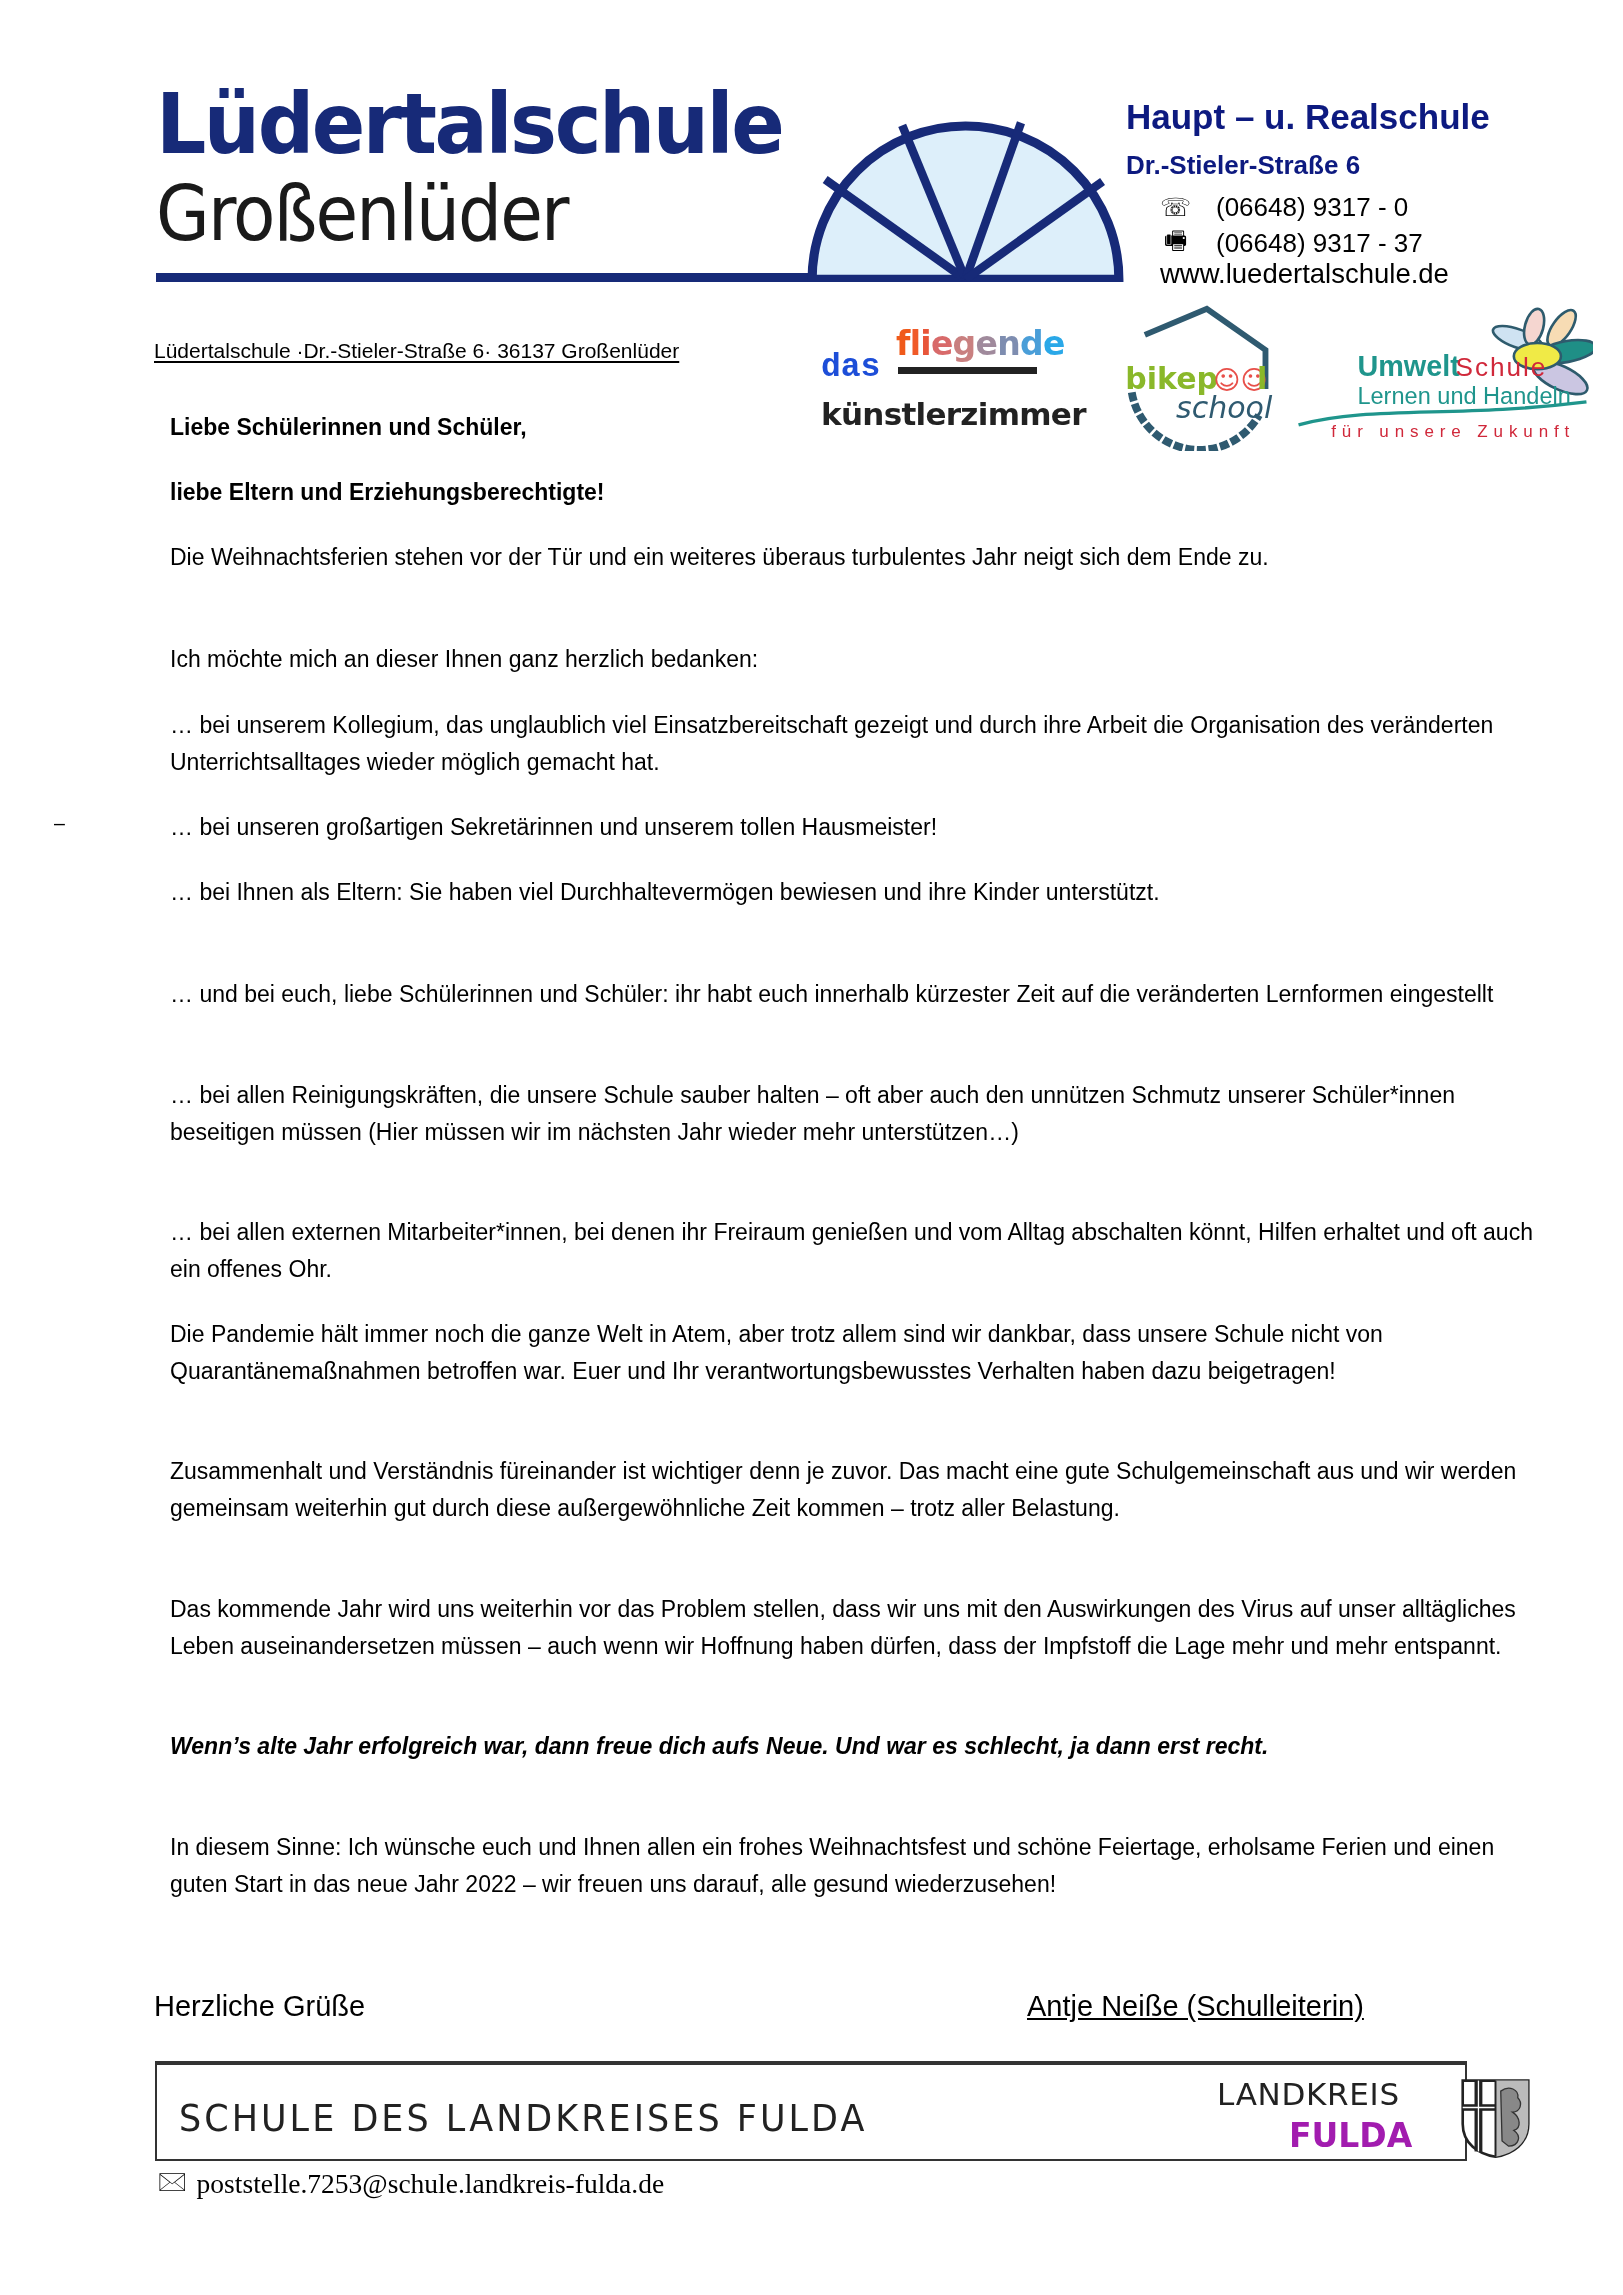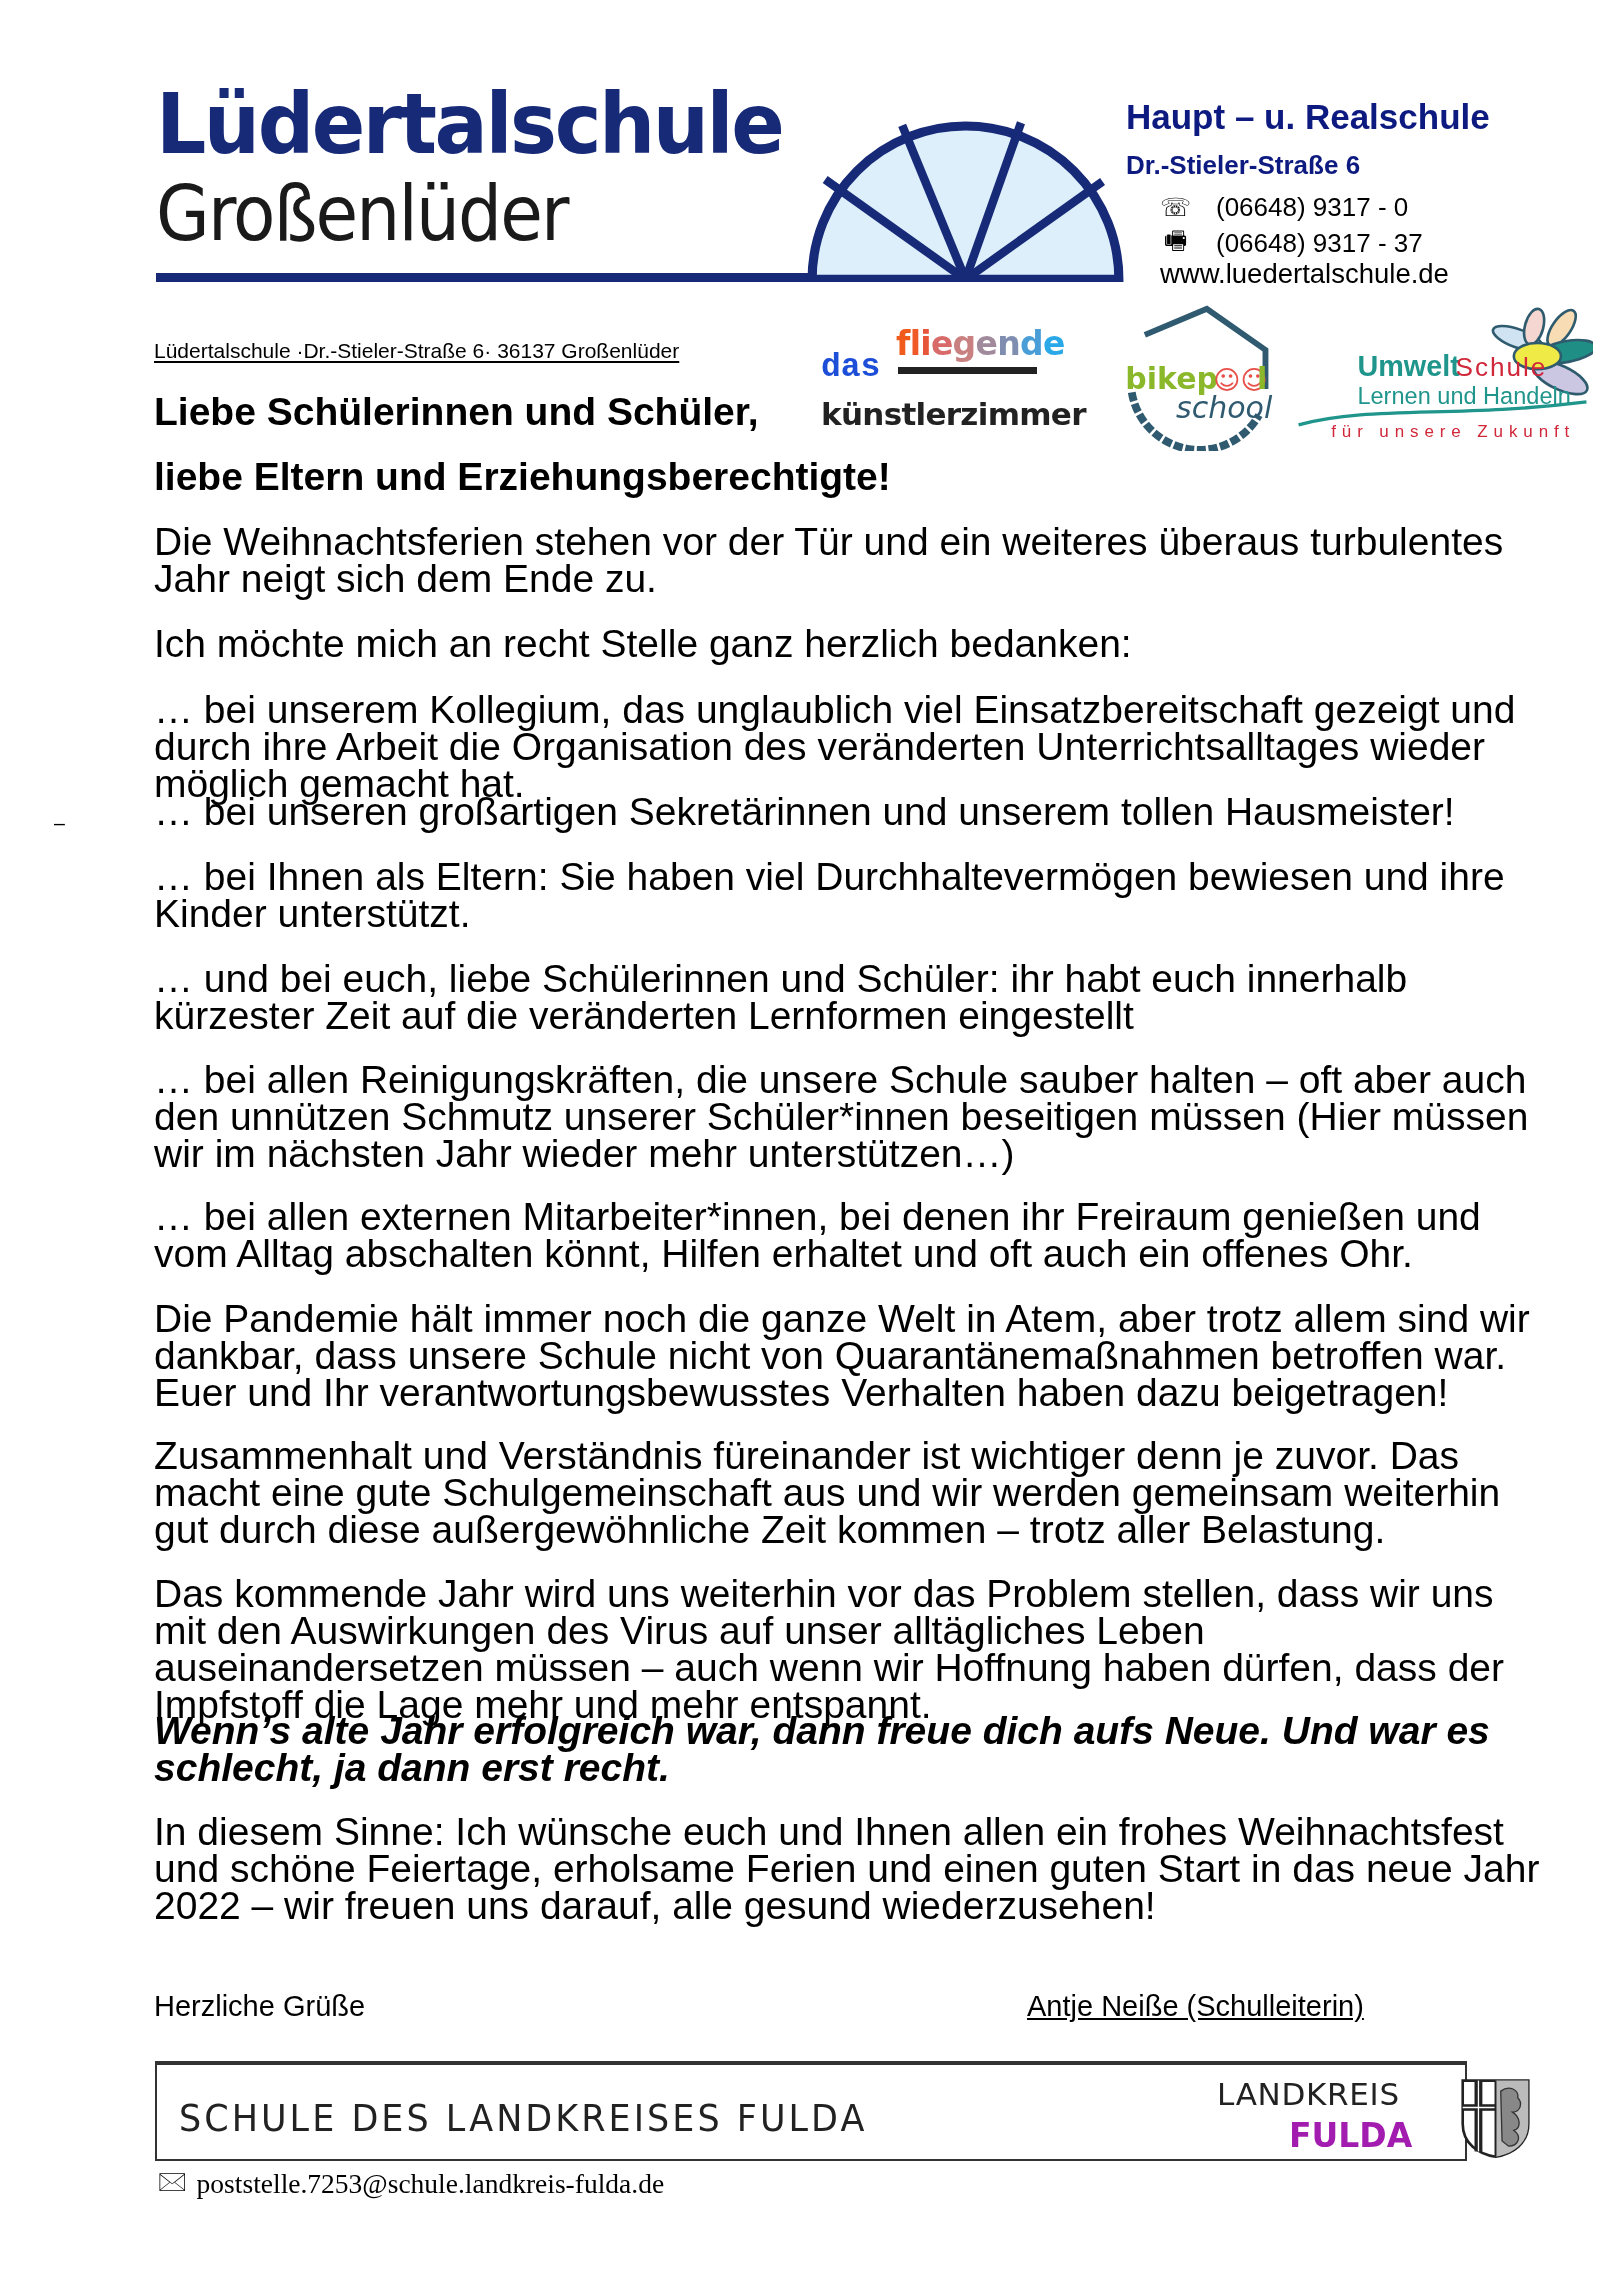--- a/index.html
+++ b/index.html
@@ -29,21 +29,21 @@
   
   .partner { position: absolute; }
   .kz { left: 821px; top: 324px; width: 288px; height: 118px; }
   .kz .das { position: absolute; left: 0; top: 25px; font-size: 33px; font-weight: bold; color: #1d4ed8; font-family: Liberation Mono, monospace; }
   .kz .fl { position: absolute; left: 75px; top: 0px; font-size: 33px; font-weight: bold; font-family: "DejaVu Sans", sans-serif; letter-spacing: -0.7px; }
   .kz .bar { position: absolute; left: 77px; top: 43px; width: 139px; height: 6.5px; background: #222; }
   .kz .kz2 { position: absolute; left: 0; top: 72px; font-size: 31px; font-weight: bold; color: #222; font-family: "DejaVu Sans", sans-serif; letter-spacing: -0.7px; }
 
   .bike { left: 1112px; top: 301px; width: 170px; height: 150px; }
   .umwelt { left: 1292px; top: 307px; width: 301px; height: 131px; }
-  .p { position: absolute; left: 154px; width: 1387px; font-size: 39px; line-height: 37px; margin: 0; }
+  .p { position: absolute; left: 154px; width: 1387px; font-size: 23px; line-height: 37px; margin: 16px; }
   .greet { font-weight: bold; }
   .quote { font-weight: bold; font-style: italic; }
   .left-dash { position: absolute; left: 54px; top: 812px; font-size: 19.6px; }
 
   .closing { position: absolute; top: 1969px; font-size: 29px; white-space: nowrap; margin-top: 21px; }
   .closing-left { left: 154px; }
   .closing-right { left: 1027px; text-decoration: underline; }
 
   
   .footer-box { position: absolute; left: 155px; top: 2061px; width: 1312px; height: 100px; border: 2.6px solid #333; border-top-width: 4.6px; box-sizing: border-box; background: #fff; }
@@ -112,21 +112,21 @@
   <text x="250" y="105" font-family="Liberation Sans, sans-serif" font-size="40" fill="#d0283a" letter-spacing="3">Schule</text>
   <text x="100" y="148" font-family="Liberation Sans, sans-serif" font-size="36" fill="#1f958c">Lernen und Handeln</text>
   <path d="M10 180 C 120 150, 250 170, 450 145" fill="none" stroke="#1f958c" stroke-width="5"></path>
   <text x="60" y="198" font-family="Liberation Sans, sans-serif" font-size="26" fill="#d0283a" letter-spacing="9">für unsere Zukunft</text>
 </svg>
 
 <p class="p greet" style="top:393px">Liebe Schülerinnen und Schüler,</p>
 <p class="p greet" style="top:458px">liebe Eltern und Erziehungsberechtigte!</p>
 
 <p class="p" style="top:523px">Die Weihnachtsferien stehen vor der Tür und ein weiteres überaus turbulentes Jahr neigt sich dem Ende zu.</p>
-<p class="p" style="top:625px">Ich möchte mich an recht Stelle ganz herzlich bedanken:</p>
+<p class="p" style="top:625px">Ich möchte mich an dieser Ihnen ganz herzlich bedanken:</p>
 <p class="p" style="top:691px">… bei unserem Kollegium, das unglaublich viel Einsatzbereitschaft gezeigt und durch ihre Arbeit die Organisation des veränderten Unterrichtsalltages wieder möglich gemacht hat.</p>
 <span class="left-dash">–</span>
 <p class="p" style="top:793px">… bei unseren großartigen Sekretärinnen und unserem tollen Hausmeister!</p>
 <p class="p" style="top:858px">… bei Ihnen als Eltern: Sie haben viel Durchhaltevermögen bewiesen und ihre Kinder unterstützt.</p>
 <p class="p" style="top:960px">… und bei euch, liebe Schülerinnen und Schüler: ihr habt euch innerhalb kürzester Zeit auf die veränderten Lernformen eingestellt</p>
 <p class="p" style="top:1061px">… bei allen Reinigungskräften, die unsere Schule sauber halten – oft aber auch den unnützen Schmutz unserer Schüler*innen beseitigen müssen (Hier müssen wir im nächsten Jahr wieder mehr unterstützen…)</p>
 <p class="p" style="top:1198px">… bei allen externen Mitarbeiter*innen, bei denen ihr Freiraum genießen und vom Alltag abschalten könnt, Hilfen erhaltet und oft auch ein offenes Ohr.</p>
 <p class="p" style="top:1300px">Die Pandemie hält immer noch die ganze Welt in Atem, aber trotz allem sind wir dankbar, dass unsere Schule nicht von Quarantänemaßnahmen betroffen war. Euer und Ihr verantwortungsbewusstes Verhalten haben dazu beigetragen!</p>
 <p class="p" style="top:1437px">Zusammenhalt und Verständnis füreinander ist wichtiger denn je zuvor. Das macht eine gute Schulgemeinschaft aus und wir werden gemeinsam weiterhin gut durch diese außergewöhnliche Zeit kommen – trotz aller Belastung.</p>
 <p class="p" style="top:1575px">Das kommende Jahr wird uns weiterhin vor das Problem stellen, dass wir uns mit den Auswirkungen des Virus auf unser alltägliches Leben auseinandersetzen müssen – auch wenn wir Hoffnung haben dürfen, dass der Impfstoff die Lage mehr und mehr entspannt.</p>

